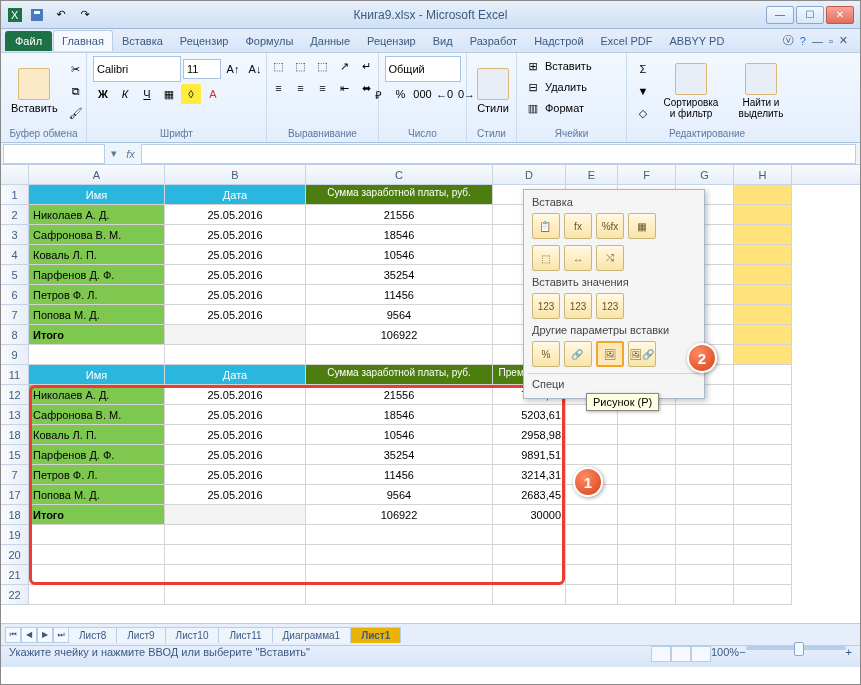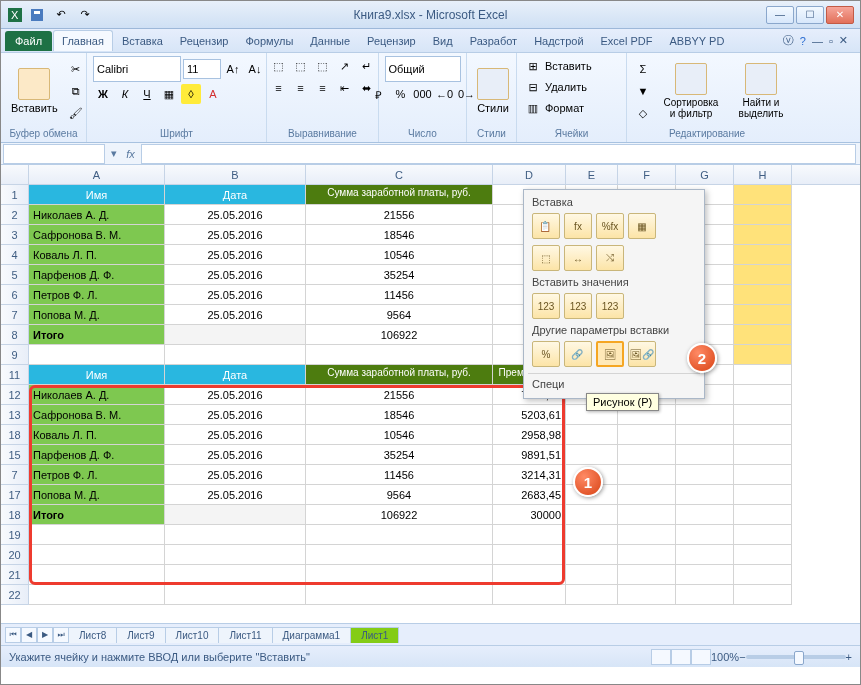--- a/index.html
+++ b/index.html
@@ -43,22 +43,22 @@
 .th{background:#29b7e0;color:#fff;text-align:center;font-weight:400}
 .th2{background:#4d7c0f;color:#fff;text-align:center;line-height:12px;padding-top:2px;font-size:10px}
 .name-g{background:#7ec850}
 .total{background:#7ec850;font-weight:bold}
 .ctr{text-align:center}
 .rt{text-align:right}
 .graycell{background:#f4f4f4}
 .tabbar{height:22px;background:#e6eefc;border-top:1px solid #b8cde6;display:flex;align-items:center;padding:0 4px;gap:0}
 .navbtn{width:16px;height:16px;border:1px solid #b8cde6;background:#f5f9ff;display:flex;align-items:center;justify-content:center;font-size:8px;color:#3b5a82}
 .sheettab{padding:2px 10px;border:1px solid #b8cde6;border-bottom:none;background:#eef4fc;color:#3b5a82;font-size:10px;margin-left:-1px}
-.sheettab.active{background:#84cc16;font-weight:normal}
-.statusbar{height:22px;background:linear-gradient(#e6eefc,#d7e5f7);border-top:1px solid #b8cde6;display:flex;align-items:center;padding:0 8px;color:#3b5a82;font-size:10px;}
+.sheettab.active{background:#eab308;font-weight:bold}
+.statusbar{height:22px;background:linear-gradient(#e6eefc,#d7e5f7);border-top:1px solid #b8cde6;display:flex;align-items:flex-start;padding:0 8px;color:#3b5a82;font-size:10px;}
 .statusbar .spacer{flex:1}
 .viewbtn{width:20px;height:16px;border:1px solid #b8cde6;background:#f5f9ff}
 .zoom-slider{width:100px;height:4px;background:#b8cde6;position:relative;border-radius:2px}
 .zoom-slider::after{content:"";position:absolute;left:48px;top:-4px;width:8px;height:12px;background:#f5f9ff;border:1px solid #8aa7cc;border-radius:2px}
 .paste-menu{position:absolute;left:522px;top:188px;width:182px;background:#f5f5f5;border:1px solid #aab7c7;box-shadow:2px 2px 6px rgba(0,0,0,0.25);padding:4px}
 .pm-title{color:#444;font-size:11px;padding:2px 4px}
 .pm-row{display:flex;gap:4px;padding:3px 4px}
 .pm-btn{width:28px;height:26px;border:1px solid #c9b67a;background:linear-gradient(#fff8e4,#fce4a7);border-radius:2px;display:flex;align-items:center;justify-content:center;font-size:10px;color:#6a5522;cursor:pointer}
 .pm-btn.hl{border:2px solid #f5a623;background:#ffe9b8}
 .pm-spec{border-top:1px solid #d4d4d4;margin-top:3px;padding:4px;font-size:11px;color:#444}

